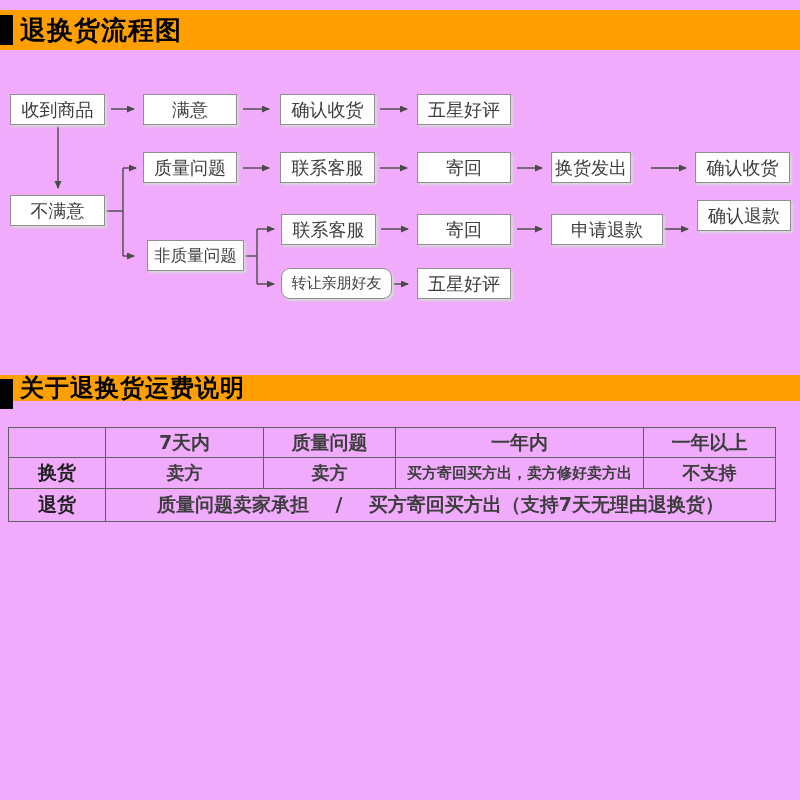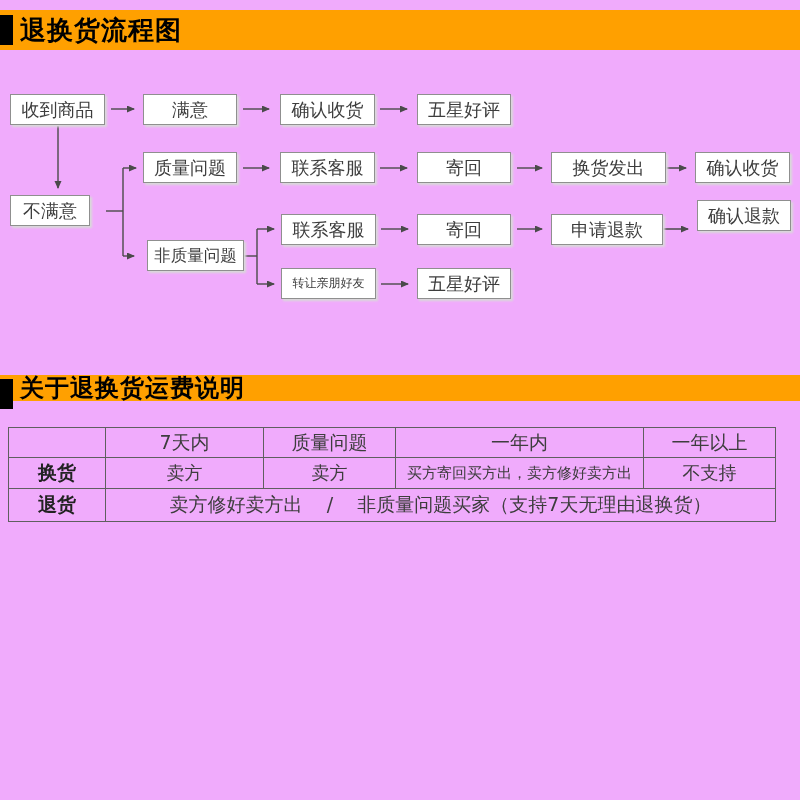--- a/index.html
+++ b/index.html
@@ -22,21 +22,21 @@
   
   .fnode{position:absolute;height:31px;background:#ffffff;border:1px solid #8f8f8f;
          box-shadow:2px 2px 2px #d9d9d9;display:flex;align-items:center;justify-content:center;
          font-size:18px;color:#3d3d3d;white-space:nowrap;box-sizing:border-box;}
   #flow-connectors{position:absolute;left:0;top:0;pointer-events:none;}
 
   
   .fee-table{position:absolute;left:8px;top:427px;border-collapse:collapse;table-layout:fixed;
              color:#3d3d3d;}
   .fee-table th,.fee-table td{border:1px solid #5f5f5f;text-align:center;vertical-align:middle;
-             padding:0;font-weight:normal;box-sizing:border-box;}
+             padding:0;font-weight:bold;box-sizing:border-box;}
   .fee-table .rowlabel{font-weight:bold;color:#222222;font-size:19px;}
   .fee-table .hdr{height:30px;font-size:19px;}
   .fee-table .r1{height:31px;font-size:18px;}
   .fee-table .r2{height:33px;font-size:19px;}
   .fee-table .small-cell{font-size:15px;}
   .fee-table .merged{white-space:pre;}
 </style>
 </head>
 <body>
 
@@ -85,32 +85,32 @@
   </svg>
 
   <div class="fnode" style="left:10px;top:94px;width:95px">收到商品</div>
   <div class="fnode" style="left:143px;top:94px;width:94px">满意</div>
   <div class="fnode" style="left:280px;top:94px;width:95px">确认收货</div>
   <div class="fnode" style="left:417px;top:94px;width:94px">五星好评</div>
 
   <div class="fnode" style="left:143px;top:152px;width:94px">质量问题</div>
   <div class="fnode" style="left:280px;top:152px;width:95px">联系客服</div>
   <div class="fnode" style="left:417px;top:152px;width:94px">寄回</div>
-  <div class="fnode" style="left:551px;top:152px;width:115px">换货发出</div>
+  <div class="fnode" style="left:551px;top:152px;width:80px">换货发出</div>
   <div class="fnode" style="left:695px;top:152px;width:95px">确认收货</div>
 
-  <div class="fnode" style="left:10px;top:195px;width:80px">不满意</div>
+  <div class="fnode" style="left:10px;top:195px;width:95px">不满意</div>
   <div class="fnode" style="left: 141px; top: 240px; width: 97px; font-size: 16.5px; margin-left: 6px;">非质量问题</div>
 
   <div class="fnode" style="left:281px;top:214px;width:95px">联系客服</div>
   <div class="fnode" style="left:417px;top:214px;width:94px">寄回</div>
   <div class="fnode" style="left:551px;top:214px;width:112px">申请退款</div>
   <div class="fnode" style="left:697px;top:200px;width:94px">确认退款</div>
 
-  <div class="fnode" style="left: 281px; top: 268px; width: 95px; font-size: 12px;">转让亲朋好友</div>
+  <div class="fnode" style="left: 281px; top: 268px; width: 111px; font-size: 15px; border-radius: 9px;">转让亲朋好友</div>
   <div class="fnode" style="left:417px;top:268px;width:94px">五星好评</div>
 
   <div class="banner" id="banner-fee">
     <div class="banner-notch"></div>
     <div class="banner-title">关于退换货运费说明</div>
   </div>
 
   <table class="fee-table">
     <colgroup>
       <col style="width:97px">
@@ -129,18 +129,18 @@
     </tr>
     <tr class="r1">
       <td class="rowlabel">换货</td>
       <td>卖方</td>
       <td>卖方</td>
       <td class="small-cell">买方寄回买方出，卖方修好卖方出</td>
       <td>不支持</td>
     </tr>
     <tr class="r2">
       <td class="rowlabel">退货</td>
-      <td class="merged" colspan="4">卖方修好卖方出    /    非质量问题买家（支持7天无理由退换货）</td>
+      <td class="merged" colspan="4">质量问题卖家承担    /    买方寄回买方出（支持7天无理由退换货）</td>
     </tr>
   </tbody>
     </table>
 
 </div>
 
 </body></html>

